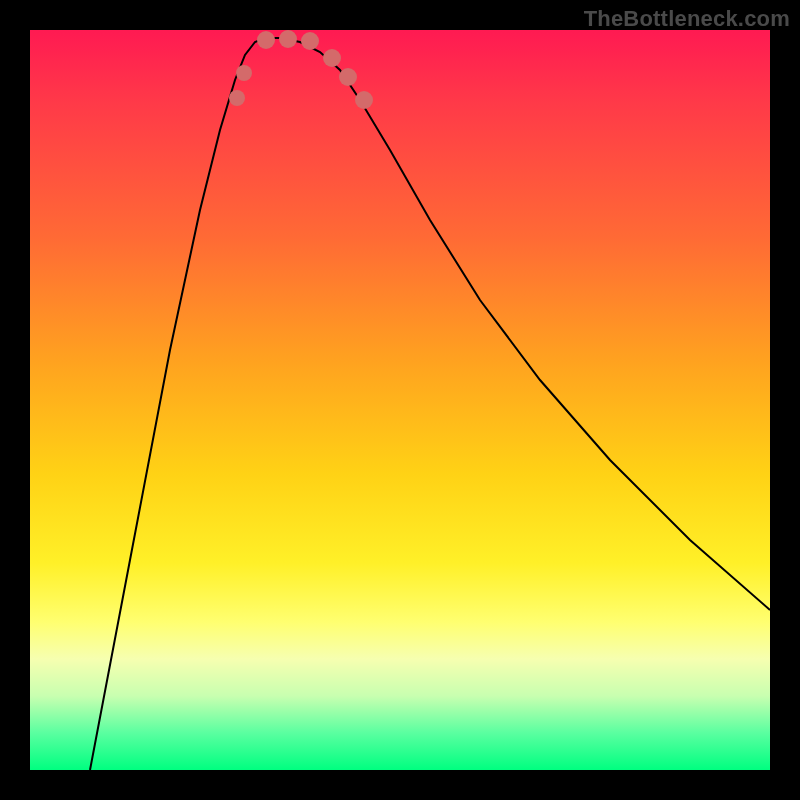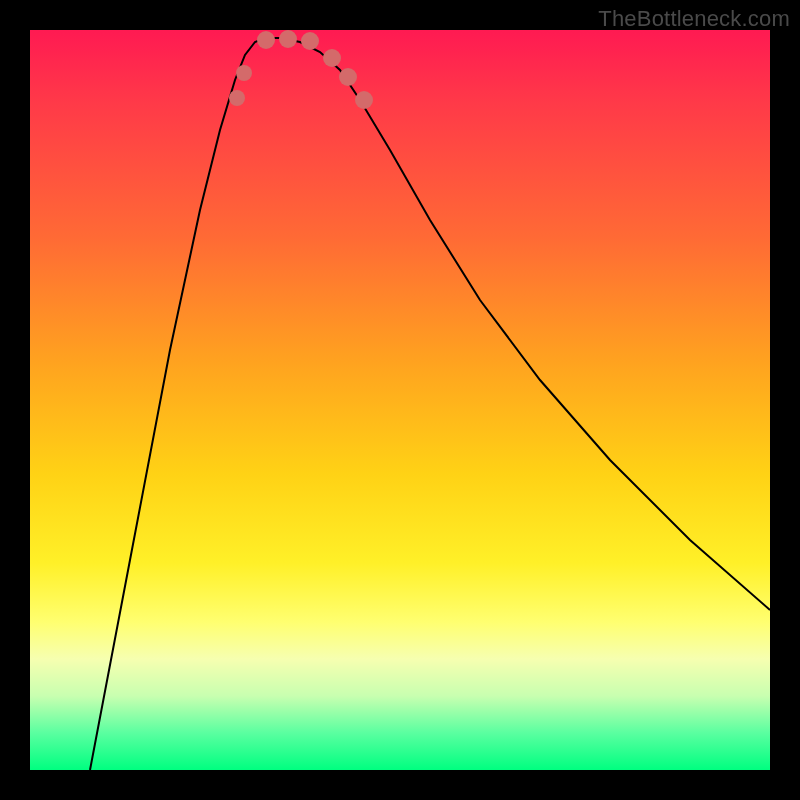--- a/index.html
+++ b/index.html
@@ -40,21 +40,21 @@
       #5affa0 95%,
       #00ff80 100%
     );
   }
   .watermark {
     position: absolute;
     top: 6px;
     right: 10px;
     color: #4a4a4a;
     font-size: 22px;
-    font-weight: 400;
+    font-weight: 700;
     letter-spacing: 0.2px;
   }
   svg.curve {
     position: absolute;
     left: 0;
     top: 0;
     width: 740px;
     height: 740px;
     overflow: visible;
   }

